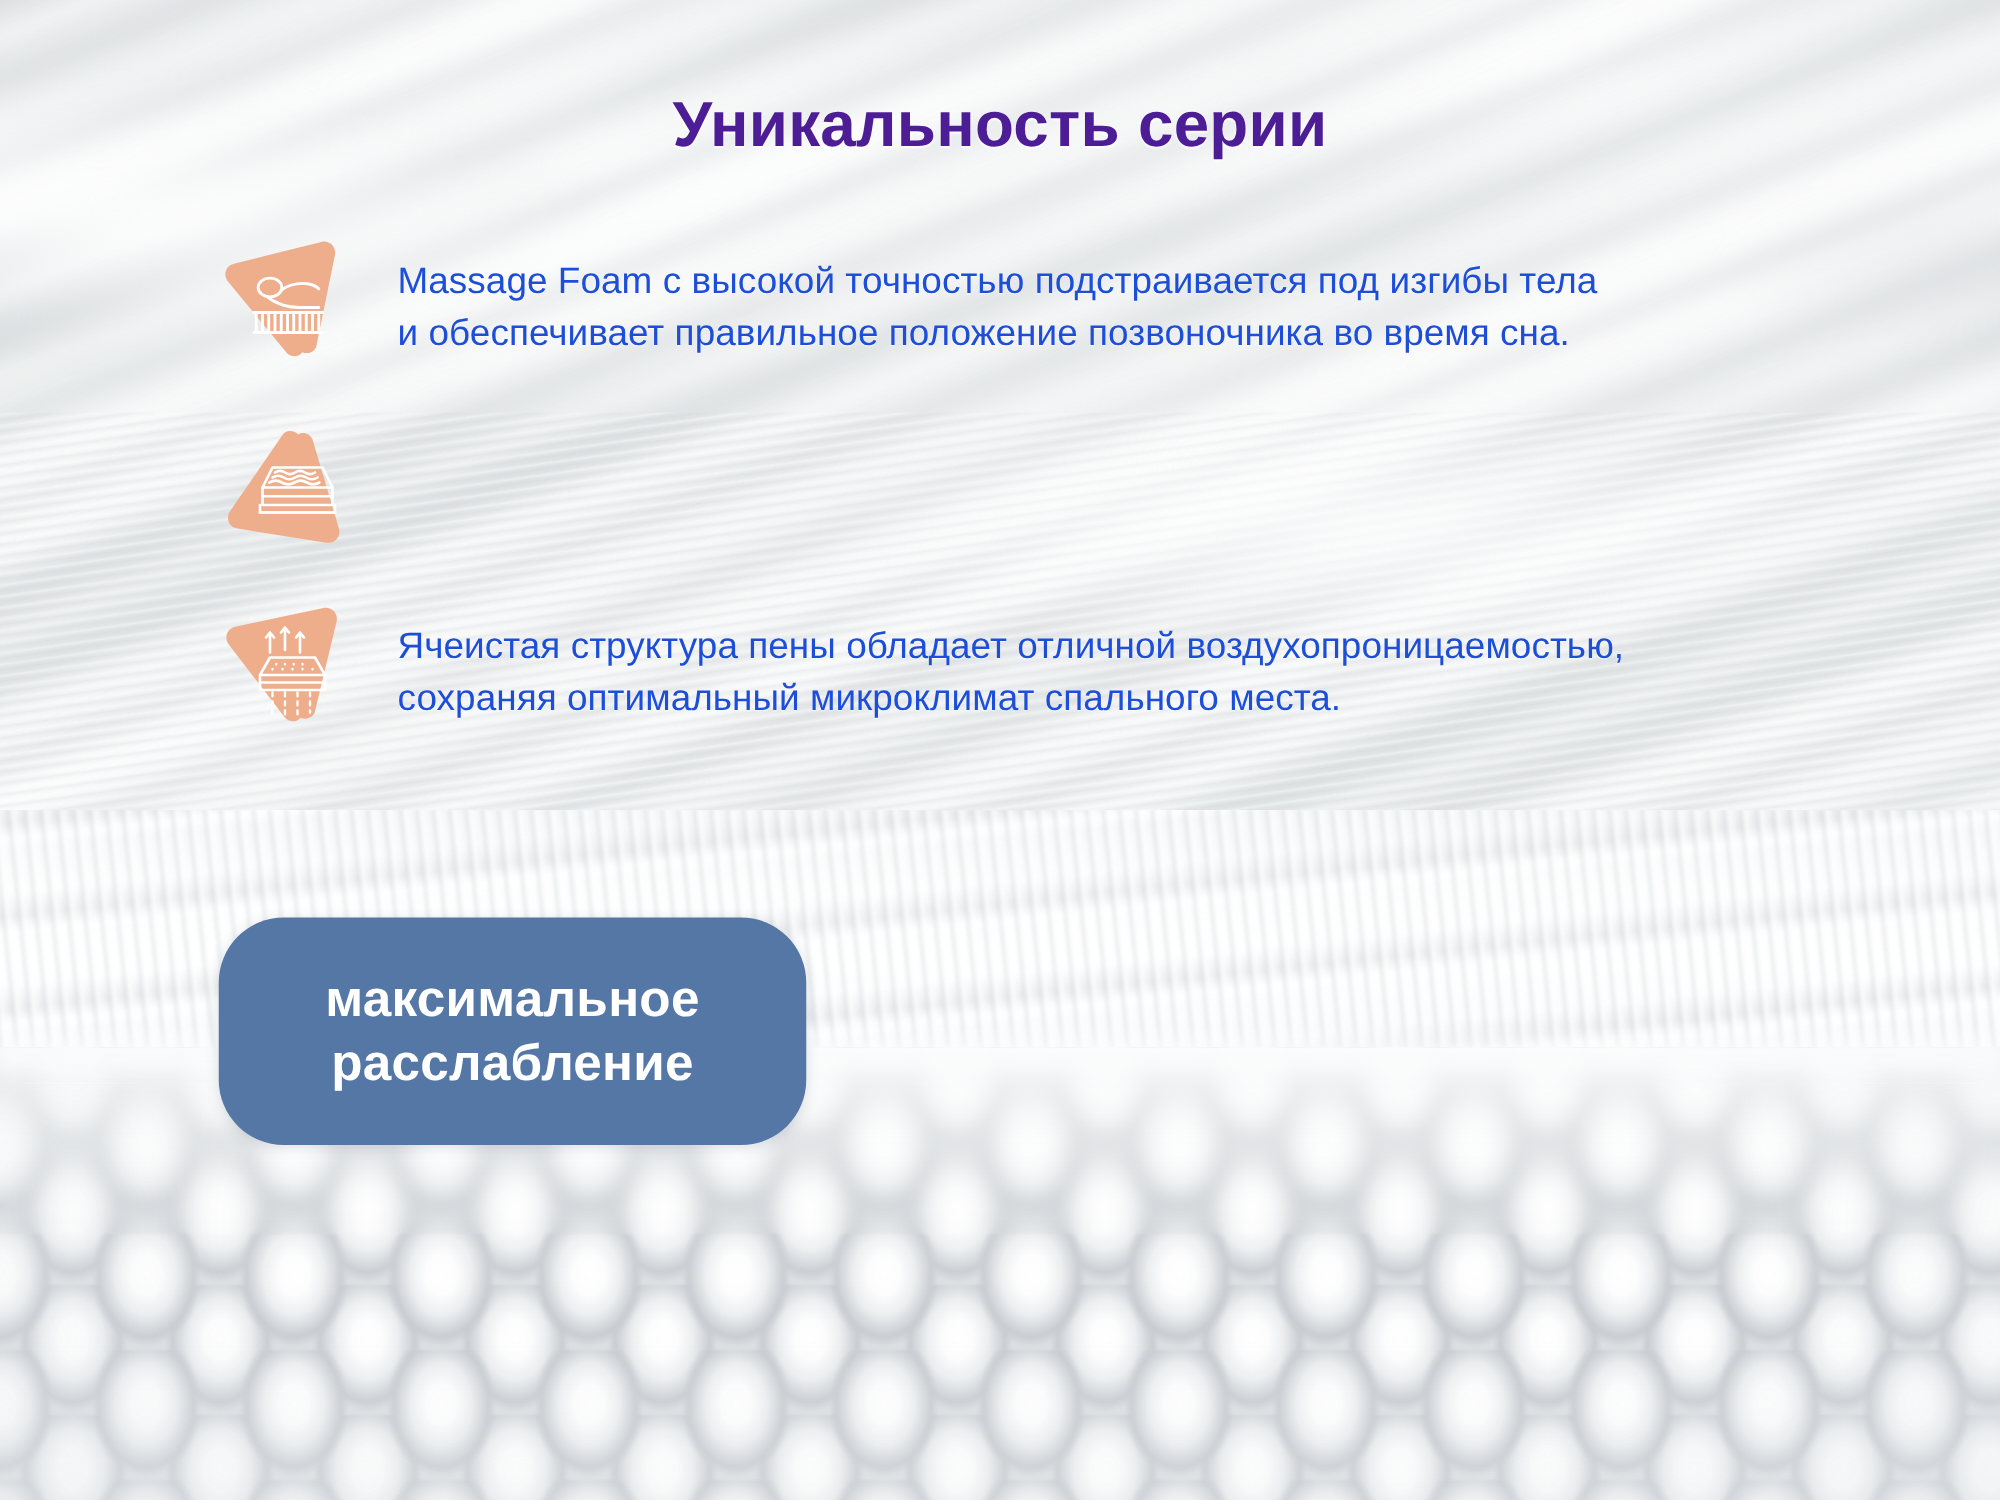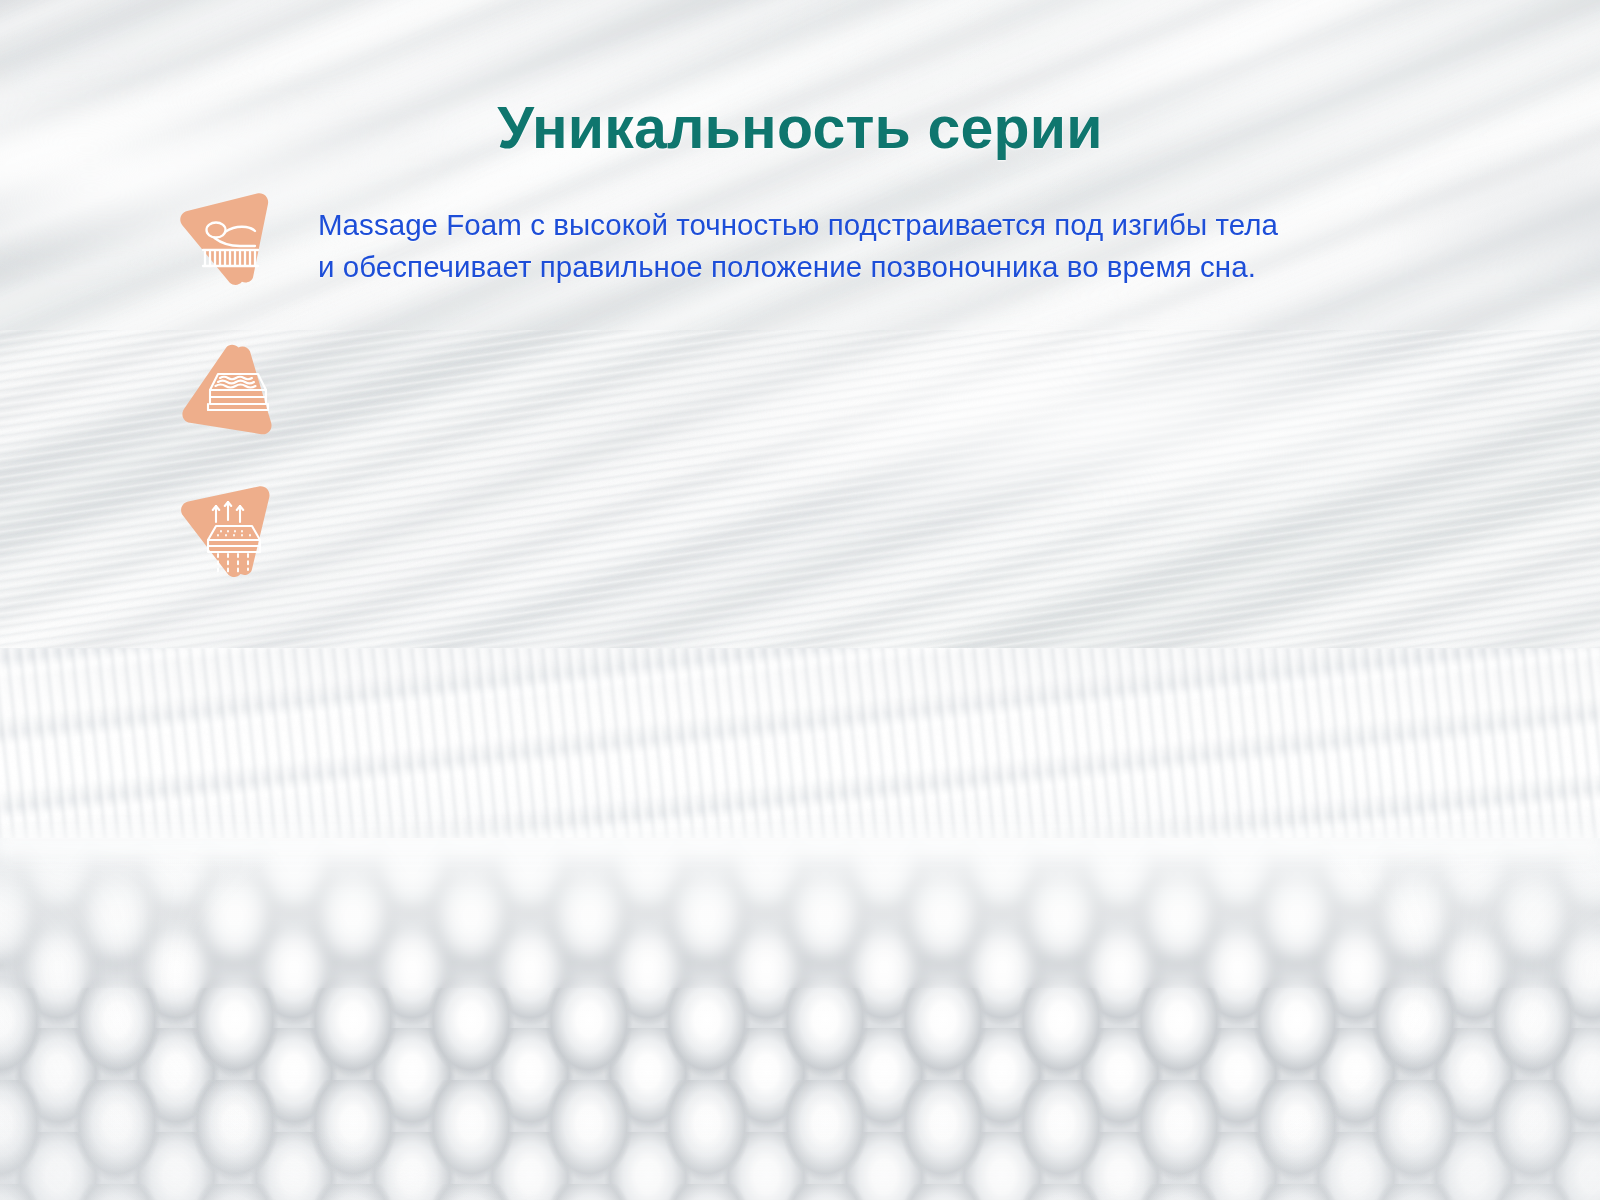--- a/index.html
+++ b/index.html
@@ -189,26 +189,26 @@
     background: linear-gradient(180deg, rgba(255,255,255,0) 0%, rgba(252,253,253,0.85) 55%, rgba(255,255,255,0) 100%);
     filter: blur(6px);
     pointer-events: none;
   }
 
   
   .content { position: absolute; left: 0; top: 0; width: 1600px; height: 1200px; }
 
   .title {
     position: absolute;
-    left: 0; top: 94px;
+    left: 0; top: 70px;
     width: 1600px;
     text-align: center;
-    font-size: 59px;
+    font-size: 51px;
     font-weight: 700;
-    color: #0f766e;
+    color: #4c1d95;
     letter-spacing: 0.2px;
     text-shadow: 0 1px 2px rgba(255,255,255,0.85);
   }
 
   
   .feature {
     position: absolute;
     left: 176px;
     width: 1300px;
     display: flex;
@@ -371,17 +371,23 @@
               <g stroke-width="1.9" stroke-linecap="round" stroke-dasharray="3 4.2">
                 <path d="M42 76 L42 94"></path>
                 <path d="M52 76 L52 96"></path>
                 <path d="M62 76 L62 94"></path>
                 <path d="M72 76 L72 92"></path>
               </g>
             </g>
           </svg>
         </div>
       </div>
+      <div class="feat-text">Ячеистая структура пены обладает отличной воздухопроницаемостью,
+сохраняя оптимальный микроклимат спального места.</div>
     </div>
 
+    <div class="pill">
+      <span>максимальное</span>
+      <span>расслабление</span>
+    </div>
 
   </div>
 </div>
 
 </body></html>

